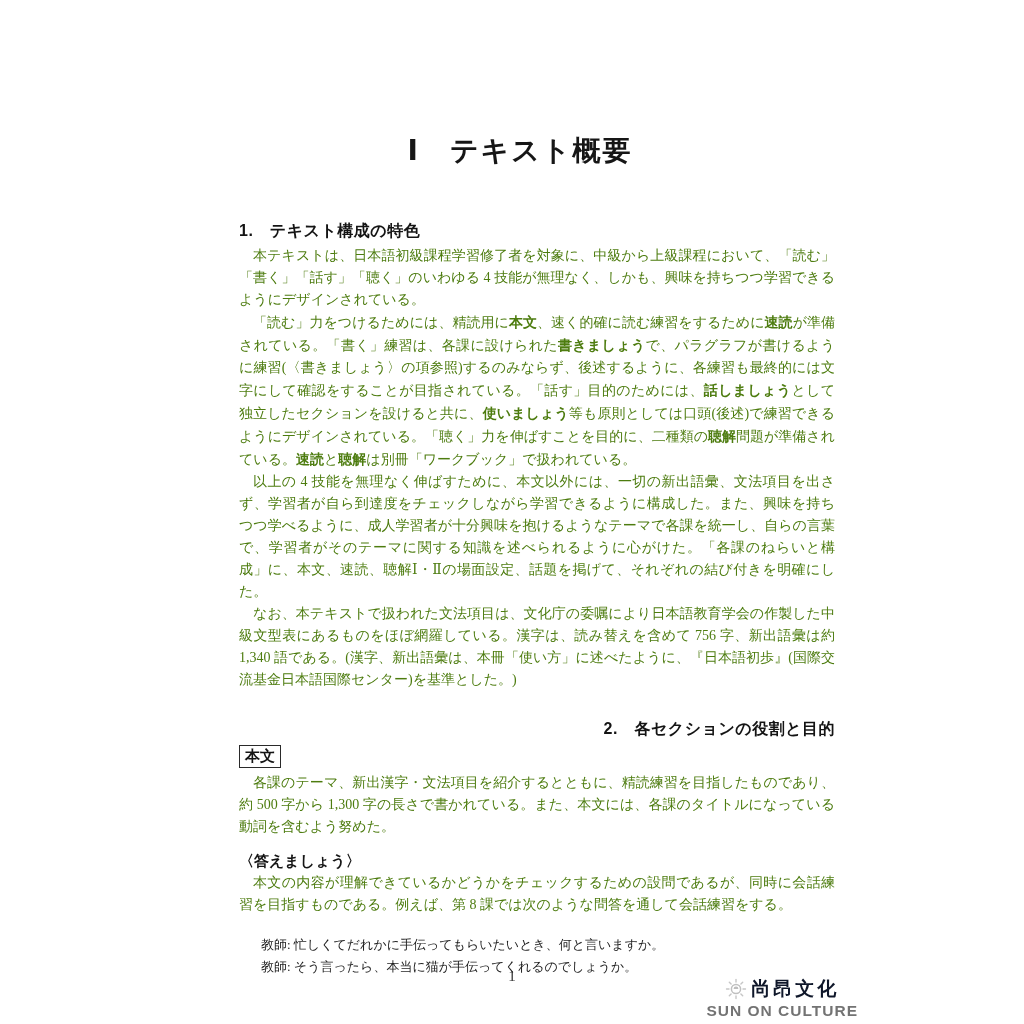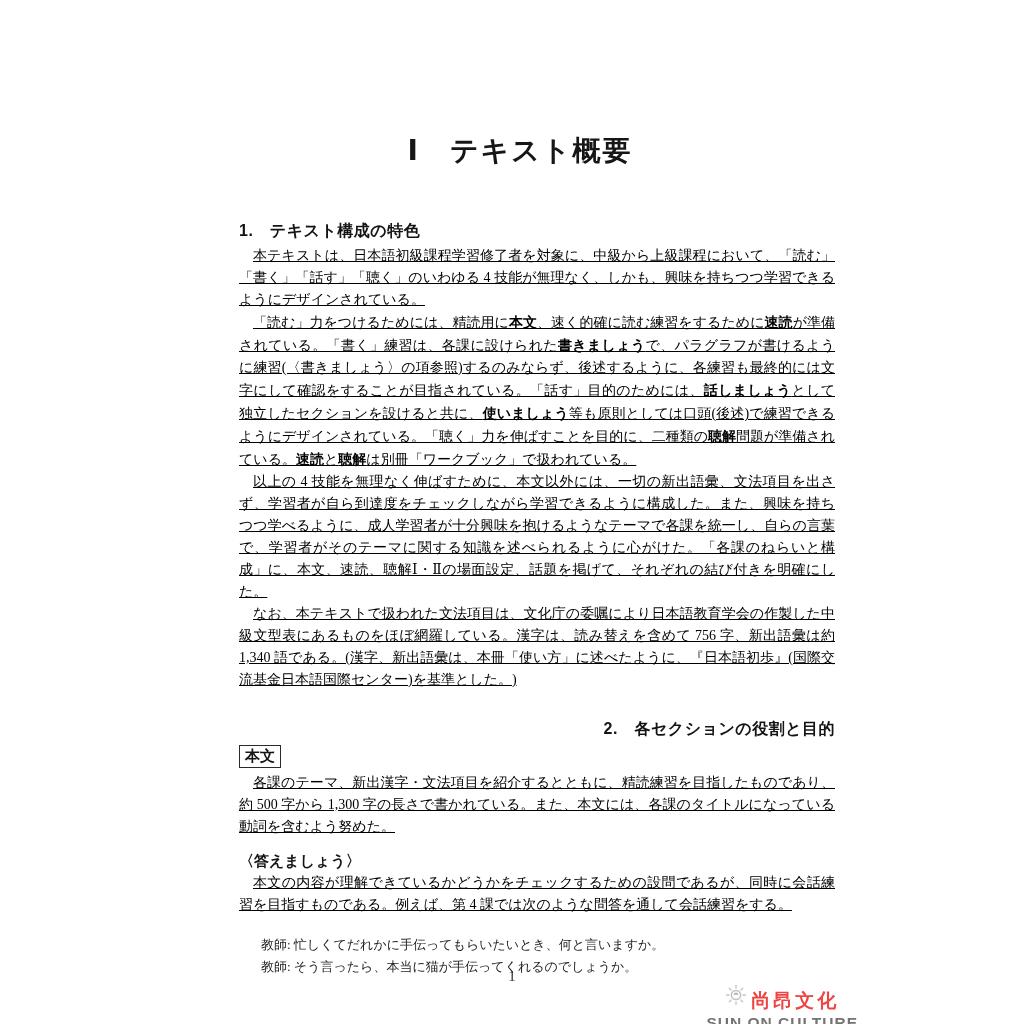--- a/index.html
+++ b/index.html
@@ -60,22 +60,21 @@
     line-height: 20px;
     color: #141414;
     background: #ffffff;
   }
   .blk-para {
     margin: 0;
     font-size: 14px;
     line-height: 22px;
     text-align: justify;
     text-indent: 14px;
-    color: #000000;
-    text-decoration: underline;
+    color: #4d7c0f;
   }
   .blk-para .kw {
     font-family: "Liberation Sans", "DejaVu Sans", sans-serif;
     font-weight: 700;
   }
   .blk-dialog {
     margin-top: 18px;
     padding-left: 22px;
     font-size: 13px;
     line-height: 21.5px;
@@ -102,22 +101,21 @@
     display: flex;
     align-items: center;
     justify-content: center;
     gap: 4px;
   }
   .wm-cn {
     font-family: "Liberation Sans", "DejaVu Sans", sans-serif;
     font-weight: 600;
     font-size: 19px;
     letter-spacing: 3px;
-    color: #ef4444;
-    margin-top: 12px;
+    color: #0f172a;
   }
   .wm-en {
     font-family: "Liberation Sans", "DejaVu Sans", sans-serif;
     font-weight: 700;
     font-size: 15.5px;
     letter-spacing: 1px;
     color: #737373;
     margin-top: 0px;
     white-space: nowrap;
   }
@@ -132,21 +130,21 @@
   <main class="content" id="content">
       <h2 class="blk-heading" style="margin: 0px 0px 2px;">1.　テキスト構成の特色</h2>
       <p class="blk-para"><span>本テキストは、日本語初級課程学習修了者を対象に、中級から上級課程において、「読む」「書く」「話す」「聴く」のいわゆる 4 技能が無理なく、しかも、興味を持ちつつ学習できるようにデザインされている。</span></p>
       <p class="blk-para"><span>「読む」力をつけるためには、精読用に</span><b class="kw">本文</b><span>、速く的確に読む練習をするために</span><b class="kw">速読</b><span>が準備されている。「書く」練習は、各課に設けられた</span><b class="kw">書きましょう</b><span>で、パラグラフが書けるように練習(〈書きましょう〉の項参照)するのみならず、後述するように、各練習も最終的には文字にして確認をすることが目指されている。「話す」目的のためには、</span><b class="kw">話しましょう</b><span>として独立したセクションを設けると共に、</span><b class="kw">使いましょう</b><span>等も原則としては口頭(後述)で練習できるようにデザインされている。「聴く」力を伸ばすことを目的に、二種類の</span><b class="kw">聴解</b><span>問題が準備されている。</span><b class="kw">速読</b><span>と</span><b class="kw">聴解</b><span>は別冊「ワークブック」で扱われている。</span></p>
       <p class="blk-para"><span>以上の 4 技能を無理なく伸ばすために、本文以外には、一切の新出語彙、文法項目を出さず、学習者が自ら到達度をチェックしながら学習できるように構成した。また、興味を持ちつつ学べるように、成人学習者が十分興味を抱けるようなテーマで各課を統一し、自らの言葉で、学習者がそのテーマに関する知識を述べられるように心がけた。「各課のねらいと構成」に、本文、速読、聴解Ⅰ・Ⅱの場面設定、話題を掲げて、それぞれの結び付きを明確にした。</span></p>
       <p class="blk-para"><span>なお、本テキストで扱われた文法項目は、文化庁の委嘱により日本語教育学会の作製した中級文型表にあるものをほぼ網羅している。漢字は、読み替えを含めて 756 字、新出語彙は約 1,340 語である。(漢字、新出語彙は、本冊「使い方」に述べたように、『日本語初歩』(国際交流基金日本語国際センター)を基準とした。)</span></p>
       <h2 class="blk-heading section-gap" style="margin: 26px 0px 2px; text-align: right;">2.　各セクションの役割と目的</h2>
       <div class="blk-boxrow"><span class="boxed-label">本文</span></div>
       <p class="blk-para"><span>各課のテーマ、新出漢字・文法項目を紹介するとともに、精読練習を目指したものであり、約 500 字から 1,300 字の長さで書かれている。また、本文には、各課のタイトルになっている動詞を含むよう努めた。</span></p>
       <h3 class="blk-subheading" style="margin: 12px 0px 0px;">〈答えましょう〉</h3>
-      <p class="blk-para"><span>本文の内容が理解できているかどうかをチェックするための設問であるが、同時に会話練習を目指すものである。例えば、第 4 課では次のような問答を通して会話練習をする。</span></p>
+      <p class="blk-para"><span>本文の内容が理解できているかどうかをチェックするための設問であるが、同時に会話練習を目指すものである。例えば、第 8 課では次のような問答を通して会話練習をする。</span></p>
       <div class="blk-dialog">
         <div>教師: 忙しくてだれかに手伝ってもらいたいとき、何と言いますか。</div>
         <div>教師: そう言ったら、本当に猫が手伝ってくれるのでしょうか。</div>
       </div>
     </main>
 
   <div class="page-number">1</div>
 
   <div class="watermark">
     <div class="wm-top">

